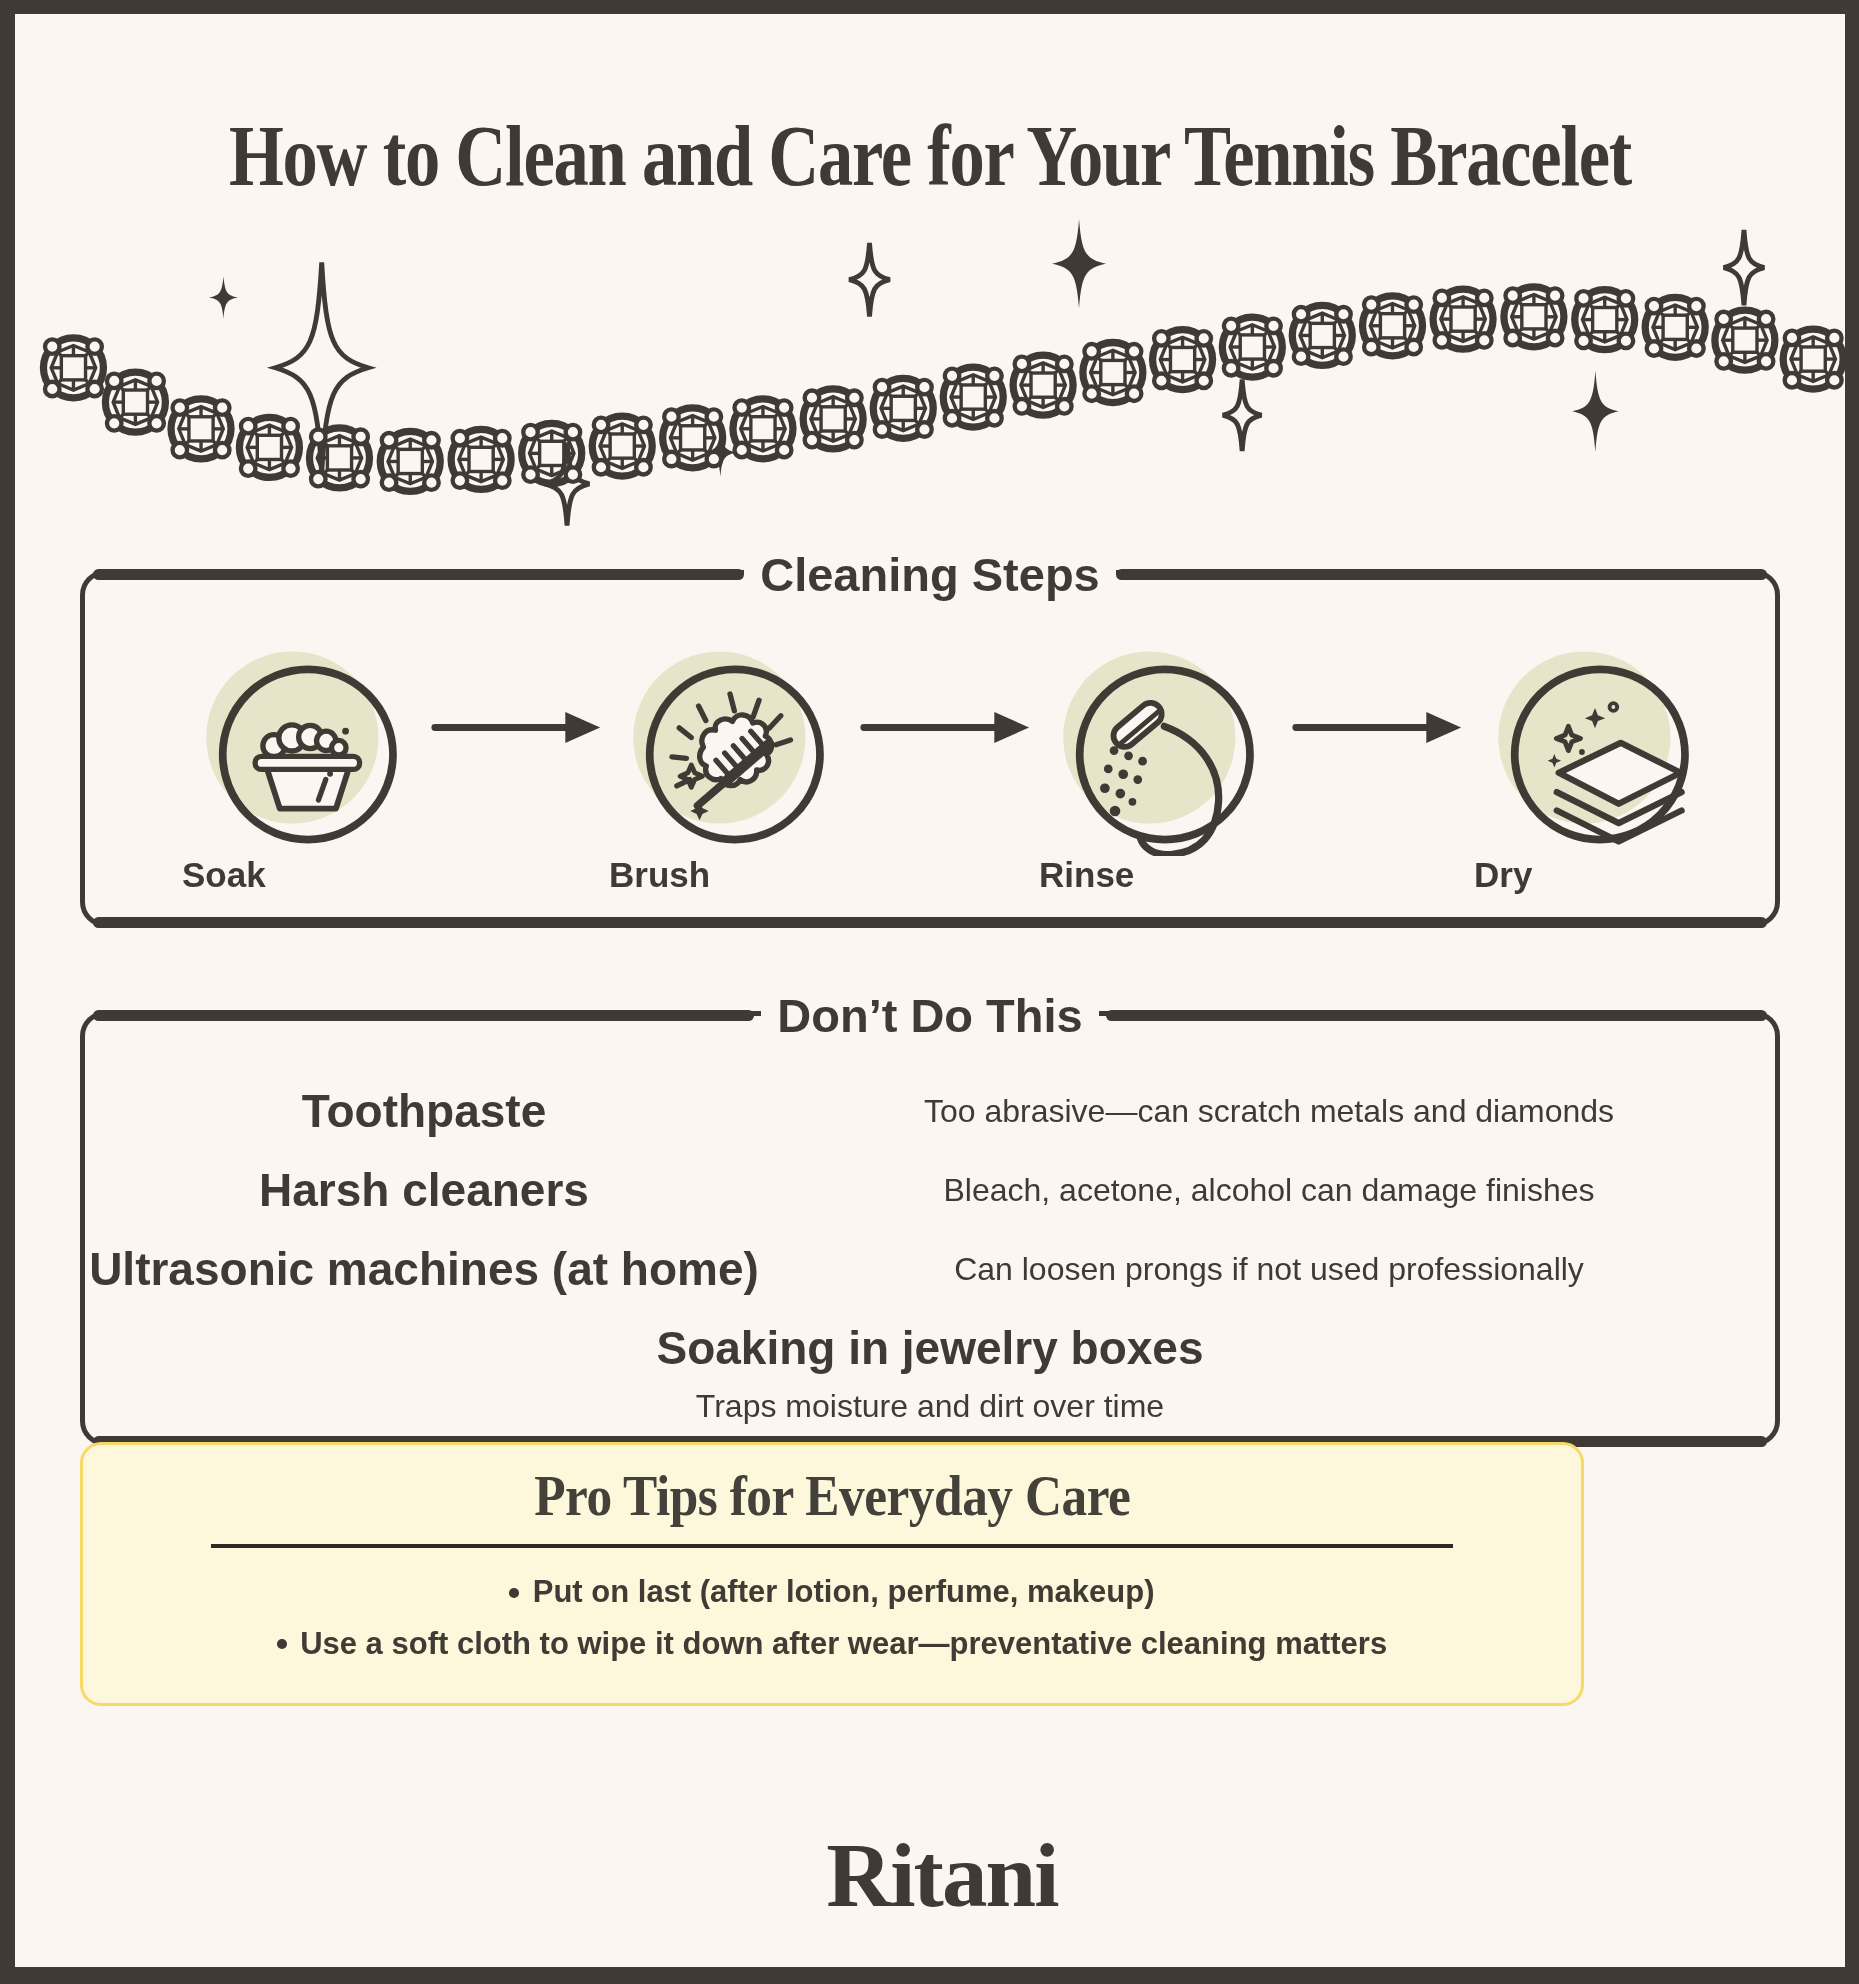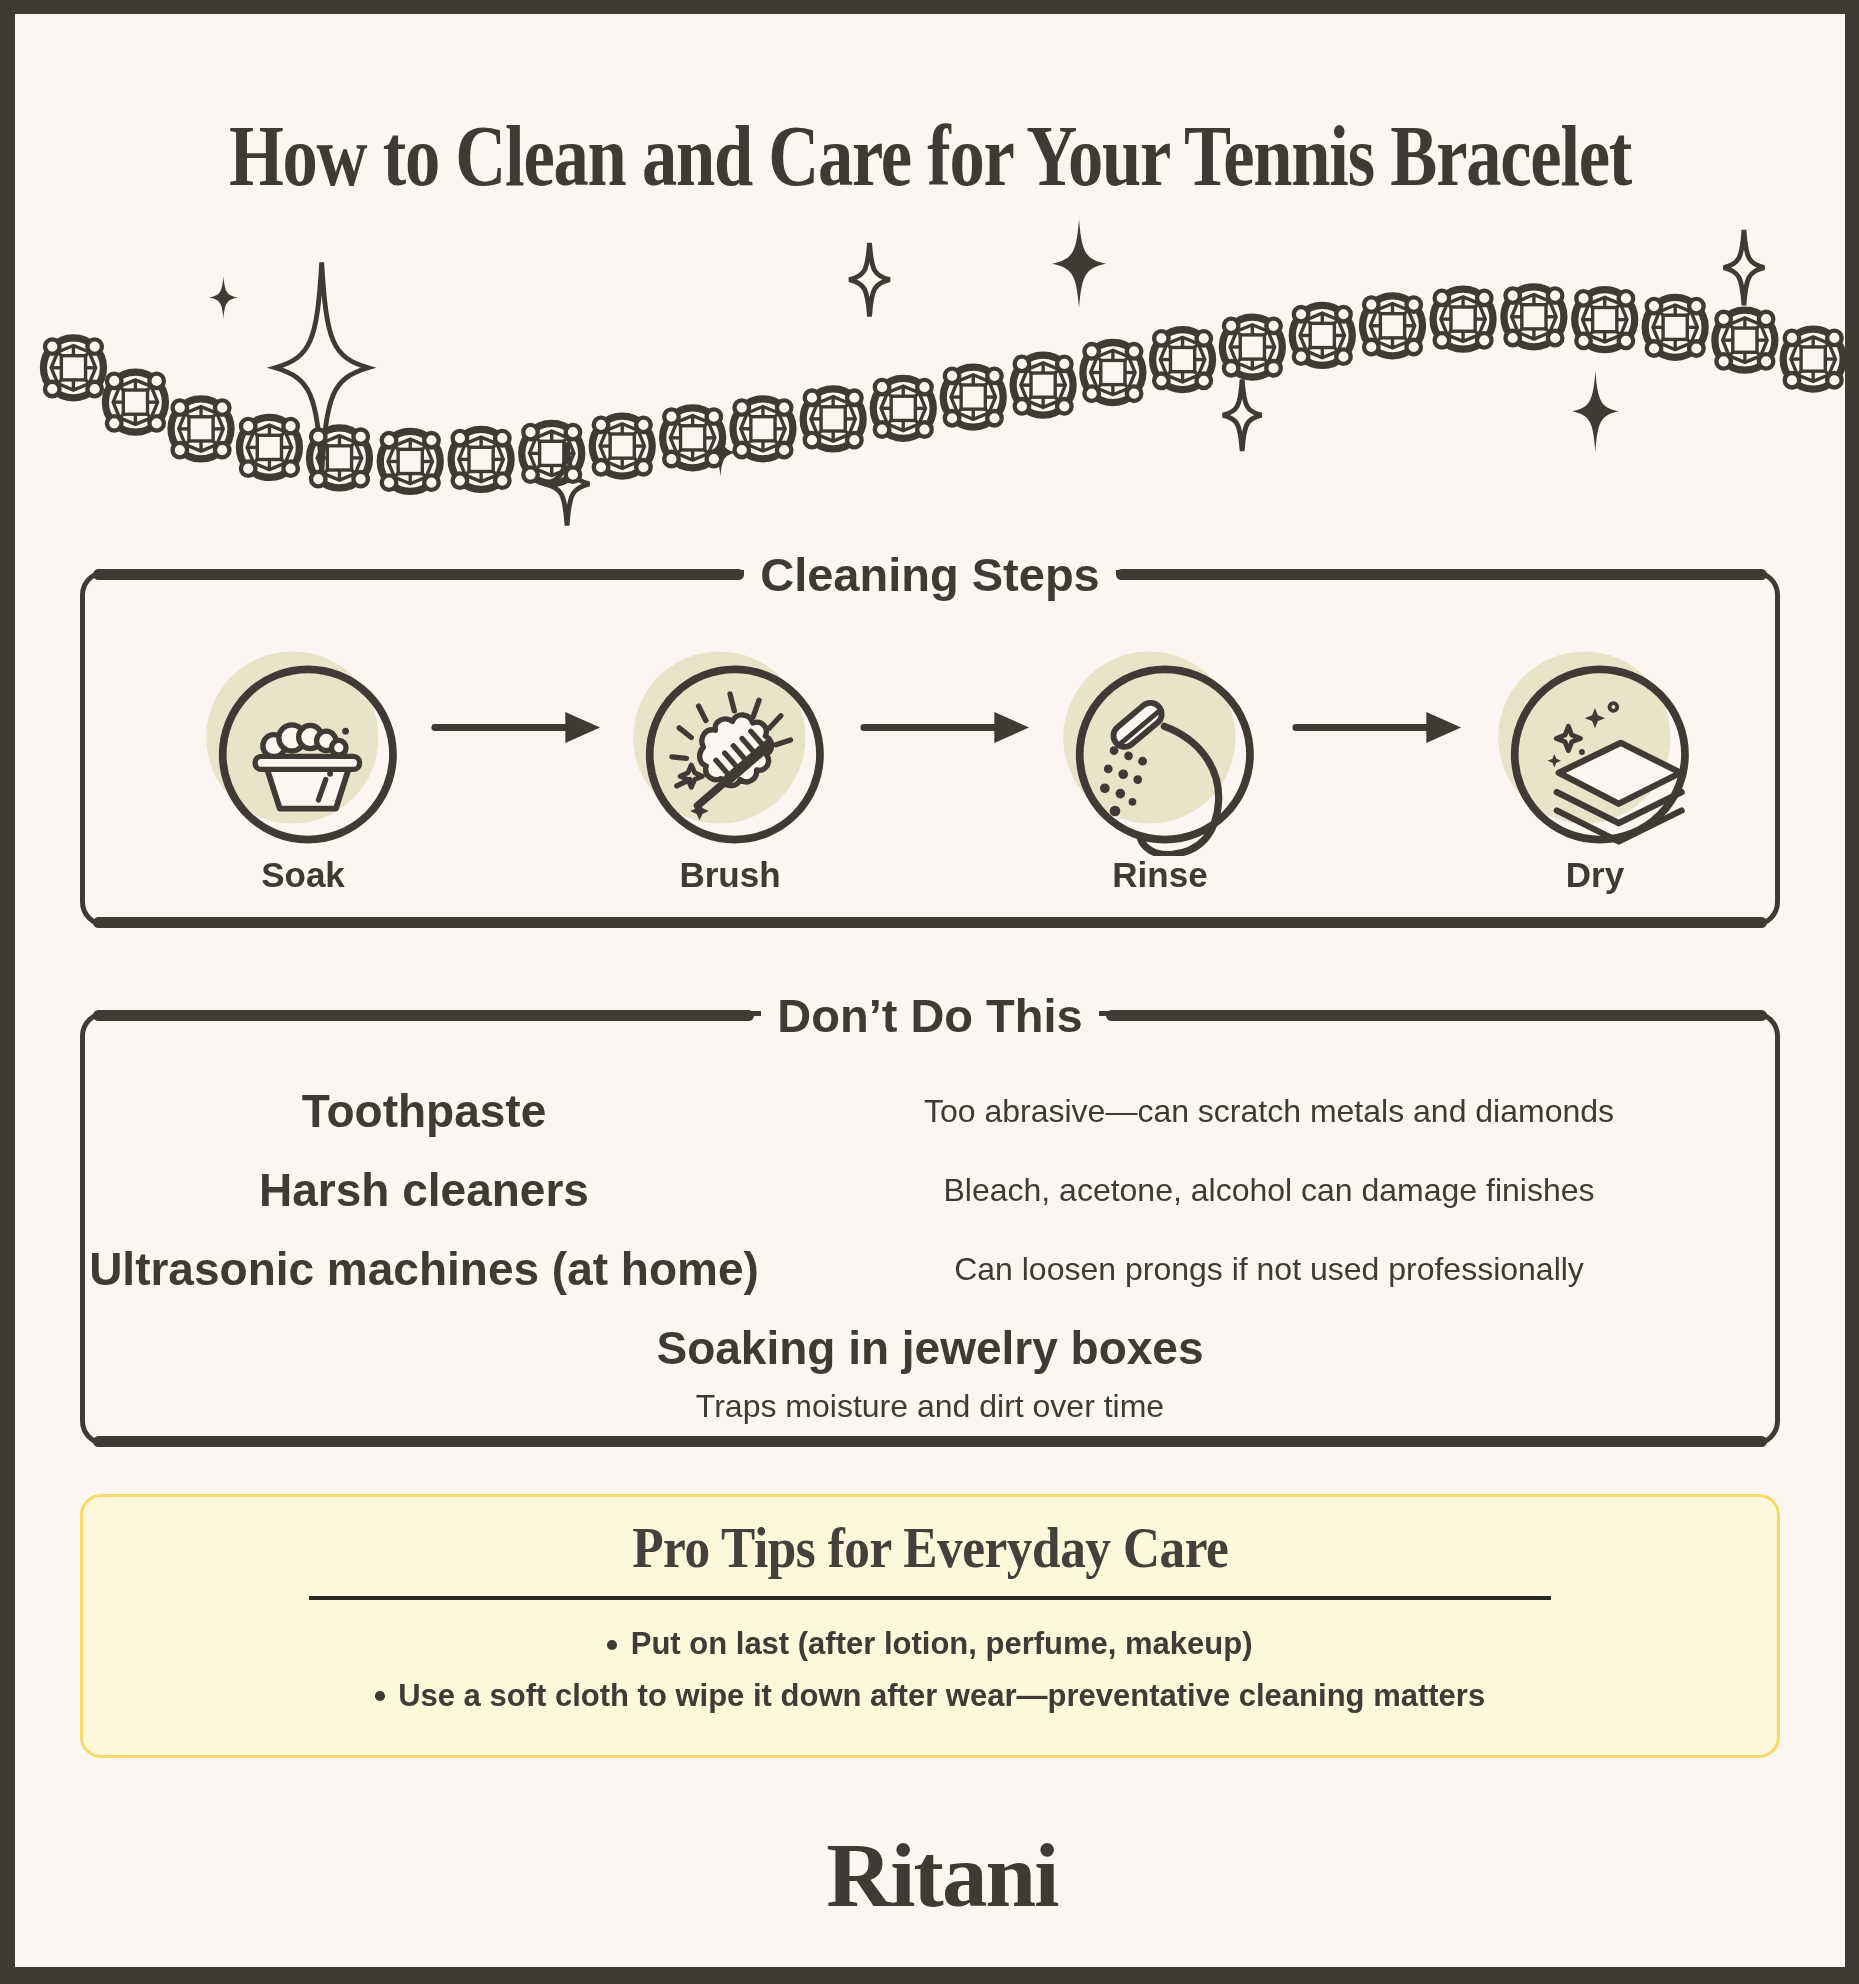--- a/index.html
+++ b/index.html
@@ -37,34 +37,34 @@
   #dont-box .bar.top-left,#dont-box .bar.top-right{width:calc(50% - 184px);}
   .bar.bottom{bottom:-6.3px;left:7.7px;right:7.7px;}
   .box-heading{position:absolute;top:0;left:0;width:100%;text-align:center;
     transform:translateY(-50%);font-size:47px;font-weight:600;line-height:1.25;
     color:var(--ink);z-index:3;}
   .box-heading span{background:var(--bg);padding:0 16.5px;}
 
   
   .step-icon{position:absolute;top:73px;width:208px;height:208px;}
   .step-icon.s0{left:114px;} .step-icon.s1{left:541px;} .step-icon.s2{left:971px;} .step-icon.s3{left:1406px;}
-  .step-label{position:absolute;top:280px;width:242px;text-align:center;
+  .step-label{position:absolute;top:280px;width:242px;text-align:left;
     font-size:35px;font-weight:700;color:var(--ink);}
   .step-label.s0{left:97px;} .step-label.s1{left:524px;} .step-label.s2{left:954px;} .step-label.s3{left:1389px;}
   .arrow{position:absolute;top:133px;width:174px;height:39px;}
   .arrow.a0{left:344px;} .arrow.a1{left:773px;} .arrow.a2{left:1205px;}
 
   
   .dont-row{position:absolute;left:0;right:0;display:flex;align-items:center;}
   .dont-row.r0{top:66px;} .dont-row.r1{top:145px;} .dont-row.r2{top:224px;} .dont-row.r3{top:303px;flex-direction:column;}
   .dont-item{width:678px;text-align:center;font-size:46px;font-weight:700;line-height:58px;}
   .dont-reason{flex:1;text-align:center;font-size:32px;font-weight:400;line-height:58px;}
 
   
-  #protips{position:absolute;left:80px;top:1494px;width:1700px;height:264px;
+  #protips{position:absolute;left:80px;top:1442px;width:1504px;height:264px;
     background:var(--tipbg);border:3.9px solid var(--tipborder);border-radius:21px;z-index:4;}
   .protips-heading{margin-top:16.5px;text-align:center;
     font-family:"Liberation Serif","DejaVu Serif",serif;font-weight:700;font-size:57px;line-height:1.2;
     color:#44403a;}
   .protips-heading span{display:inline-block;transform:scaleX(.9);letter-spacing:-0.5px;}
   .protips-divider{width:1242px;height:3.9px;background:#2D2923;margin:14.5px auto 0 auto;}
   .tip-line{display:flex;justify-content:center;gap:34px;margin-top:25px;
     font-size:31px;font-weight:600;color:#403b34;line-height:1.25;}
   .tip-line.second{margin-top:12.6px;}
   .tip{white-space:nowrap;display:flex;align-items:center;}

